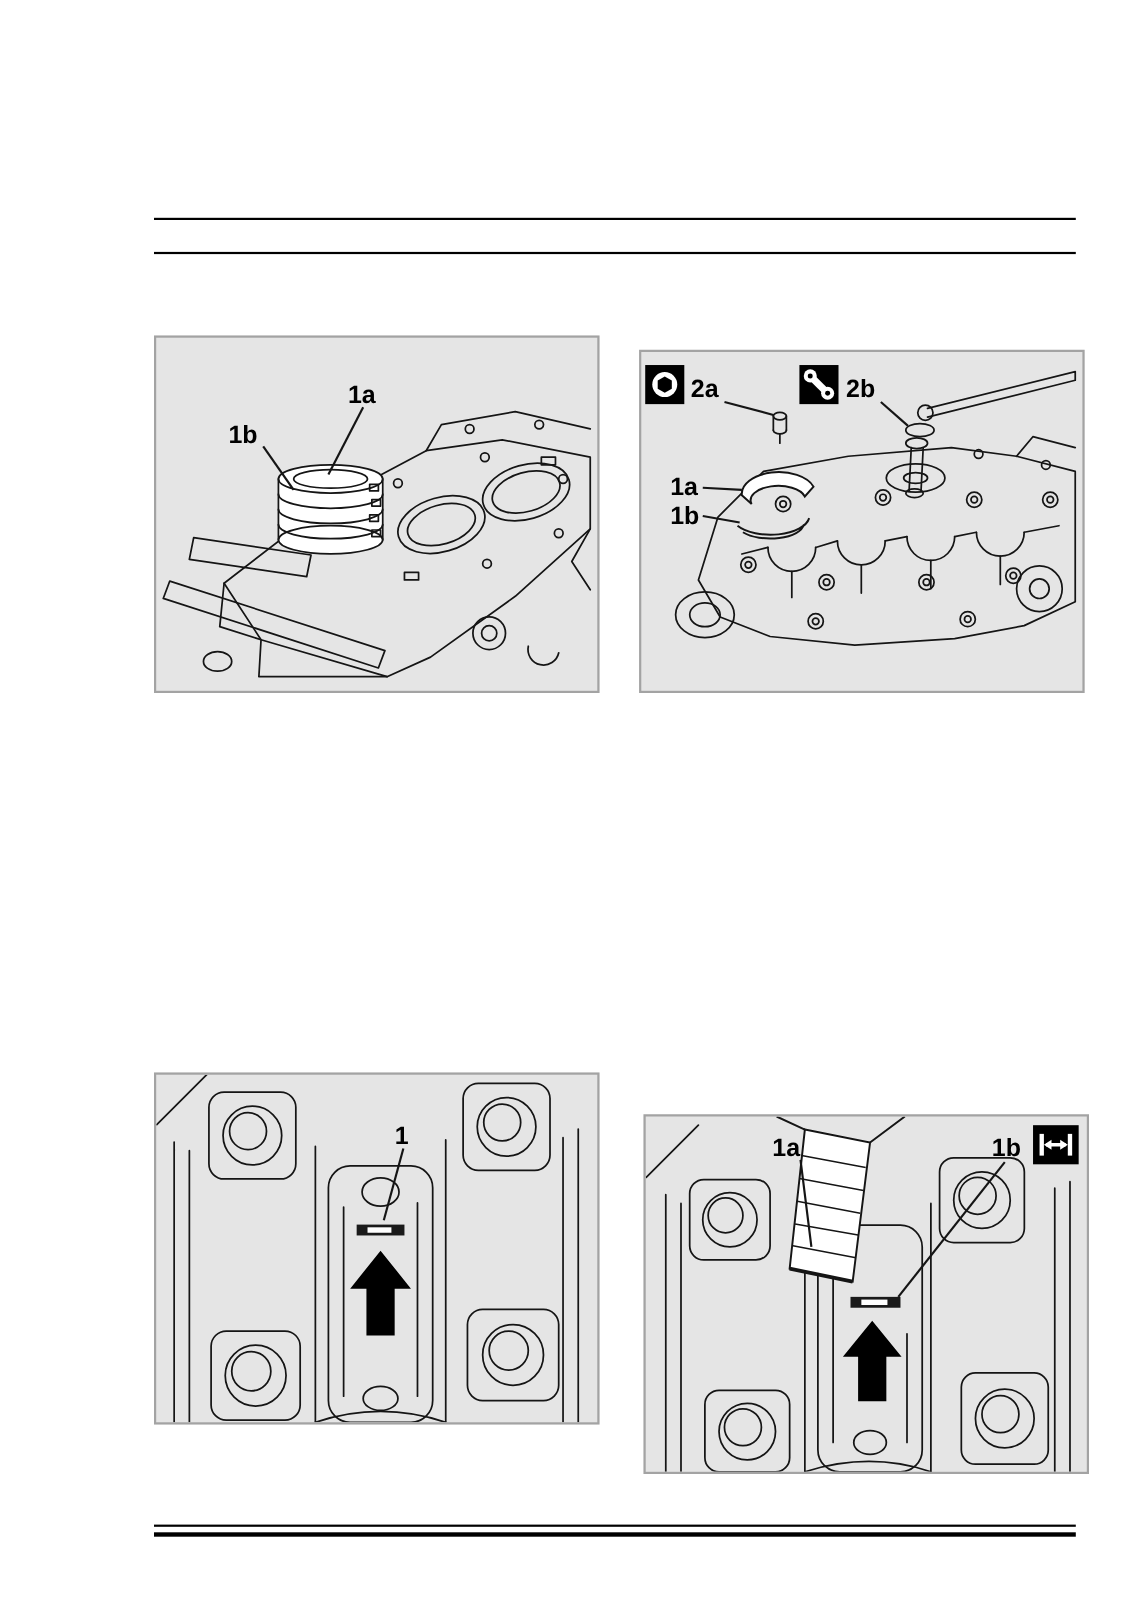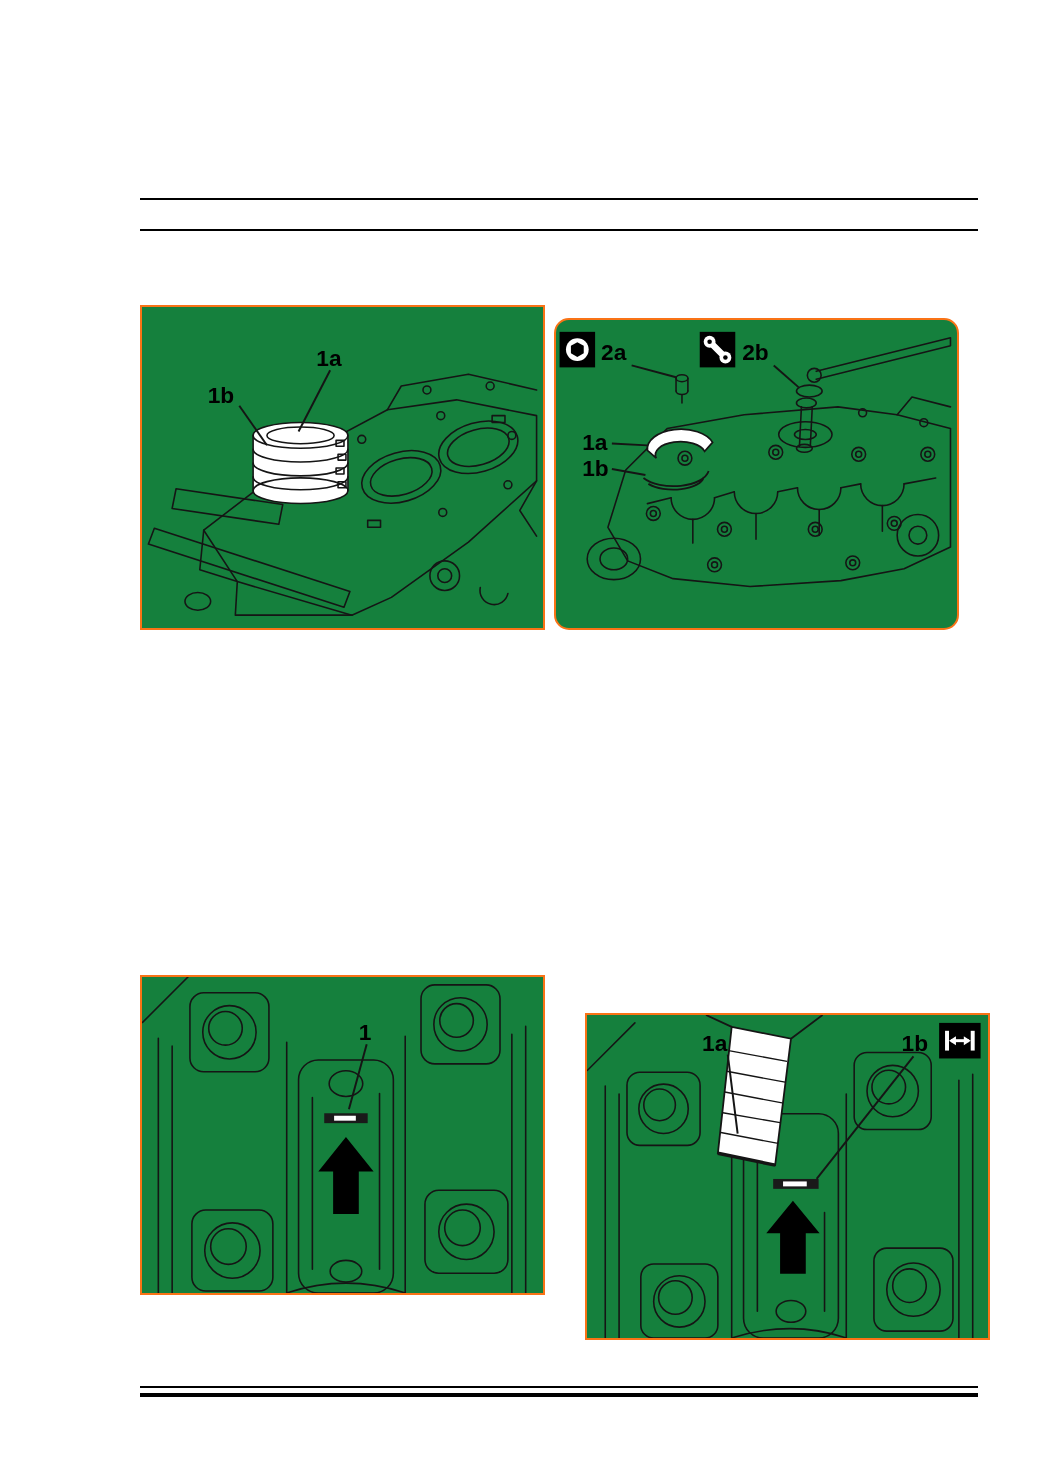--- a/index.html
+++ b/index.html
@@ -7,22 +7,22 @@
   .page {
     position:relative;
     width:1040px; height:1473px;
     background:#ffffff;
     font-family:"Liberation Sans","DejaVu Sans",sans-serif;
     overflow:hidden;
   }
   .rule { position:absolute; background:#000; }
   .fig {
     position:absolute;
-    border:2px solid #f97316;
-    background:#15803d;
+    border:2px solid #a3a3a3;
+    background:#e5e5e5;
     overflow:hidden;
   }
   .fig svg { display:block; width:100%; height:100%; }
   .callout {
     font-family:"Liberation Sans","DejaVu Sans",sans-serif;
     font-weight:bold;
     font-size:23px;
     fill:#000;
   }
   .leader { stroke:#151515; stroke-width:2; fill:none; }
@@ -81,21 +81,21 @@
           <rect x="198" y="177" width="8" height="6"></rect>
         </g>
       </g>
       <path class="leader" d="M190 64 L158 126"></path>
       <path class="leader" d="M98 100 L126 140"></path>
       <text class="callout" x="176" y="60">1a</text>
       <text class="callout" x="66" y="97">1b</text>
     </svg>
   </figure>
 
-  <figure class="fig" style="left:554px; top:318px; width:405px; height:312px;border-radius:15px;">
+  <figure class="fig" style="left:581px; top:318px; width:405px; height:312px;">
     <svg viewBox="0 0 405 312">
       <g class="art" stroke-width="1.5">
         <path d="M52 210 L70 152 L112 110 L190 96 L285 88 L345 96 L399 110 L399 230 L352 252 L288 264 L196 270 L118 262 L72 244 Z"></path>
         <path d="M345 96 L360 78 L399 88"></path>
         <circle cx="372" cy="104" r="4"></circle>
         <circle cx="310" cy="94" r="4"></circle>
         <path d="M116 180 a22 22 0 0 0 44 0 M180 174 a22 22 0 0 0 44 0 M244 170 a22 22 0 0 0 44 0 M308 166 a22 22 0 0 0 44 0"></path>
         <path d="M92 186 L116 180 M160 180 L180 174 M224 174 L244 170 M288 170 L308 166 M352 166 L384 160"></path>
         <path d="M138 202 L138 226 M202 196 L202 222 M266 192 L266 218 M330 188 L330 214"></path>
         <g>

